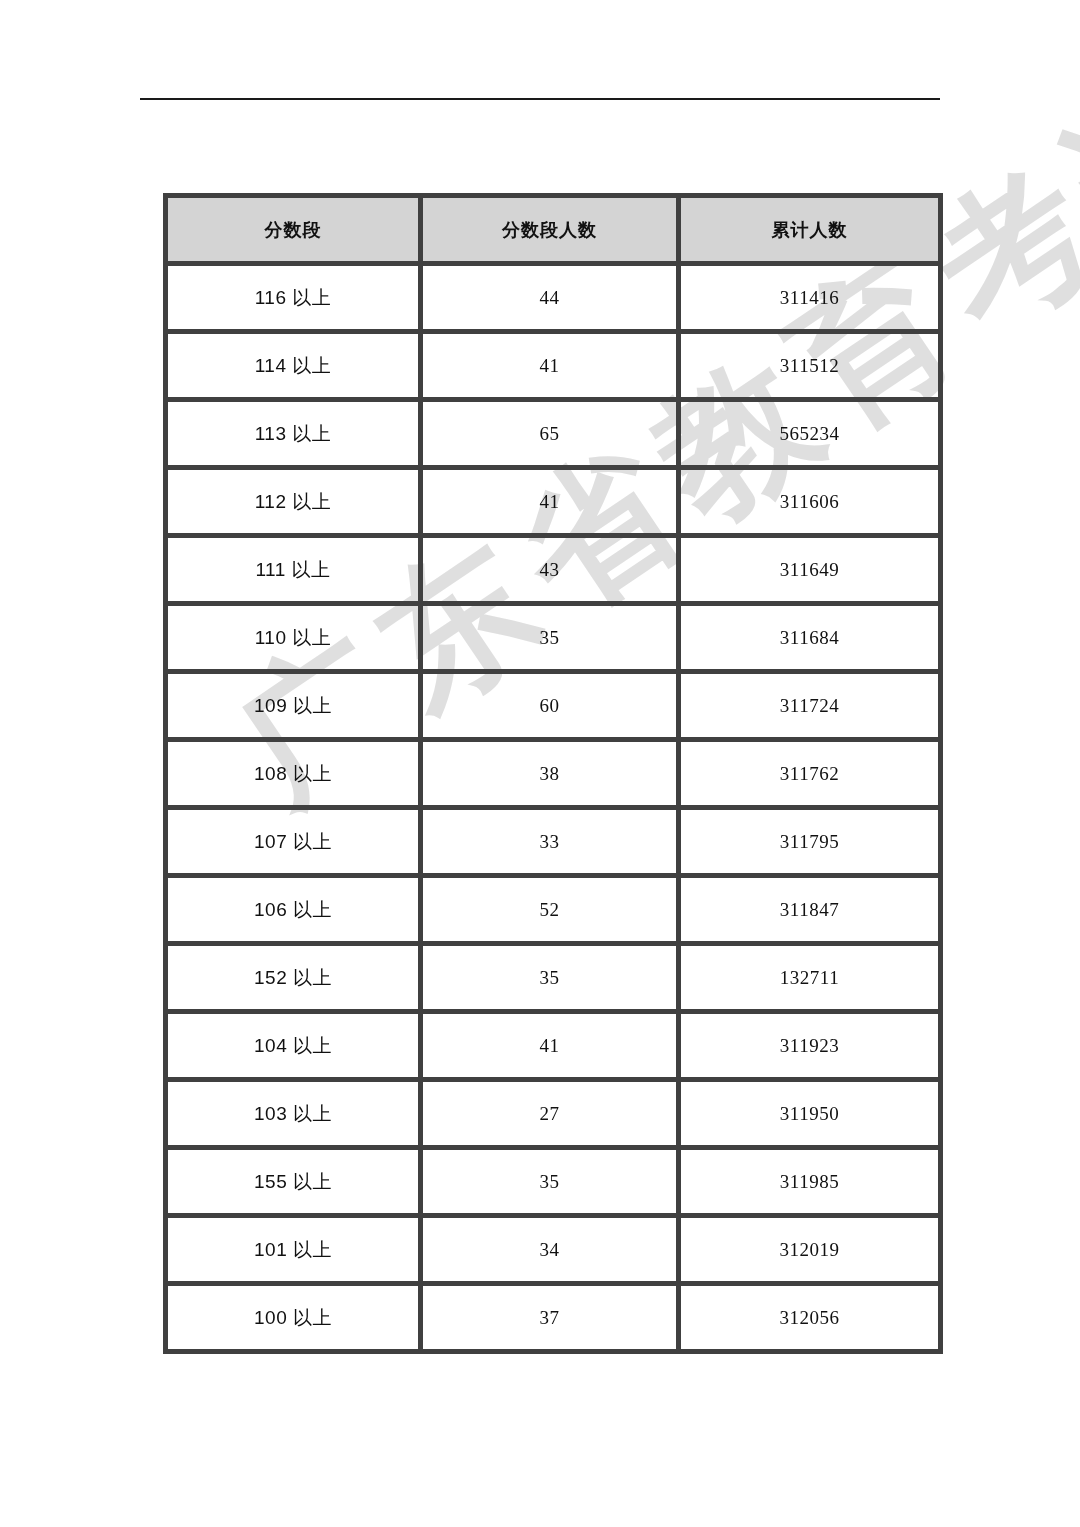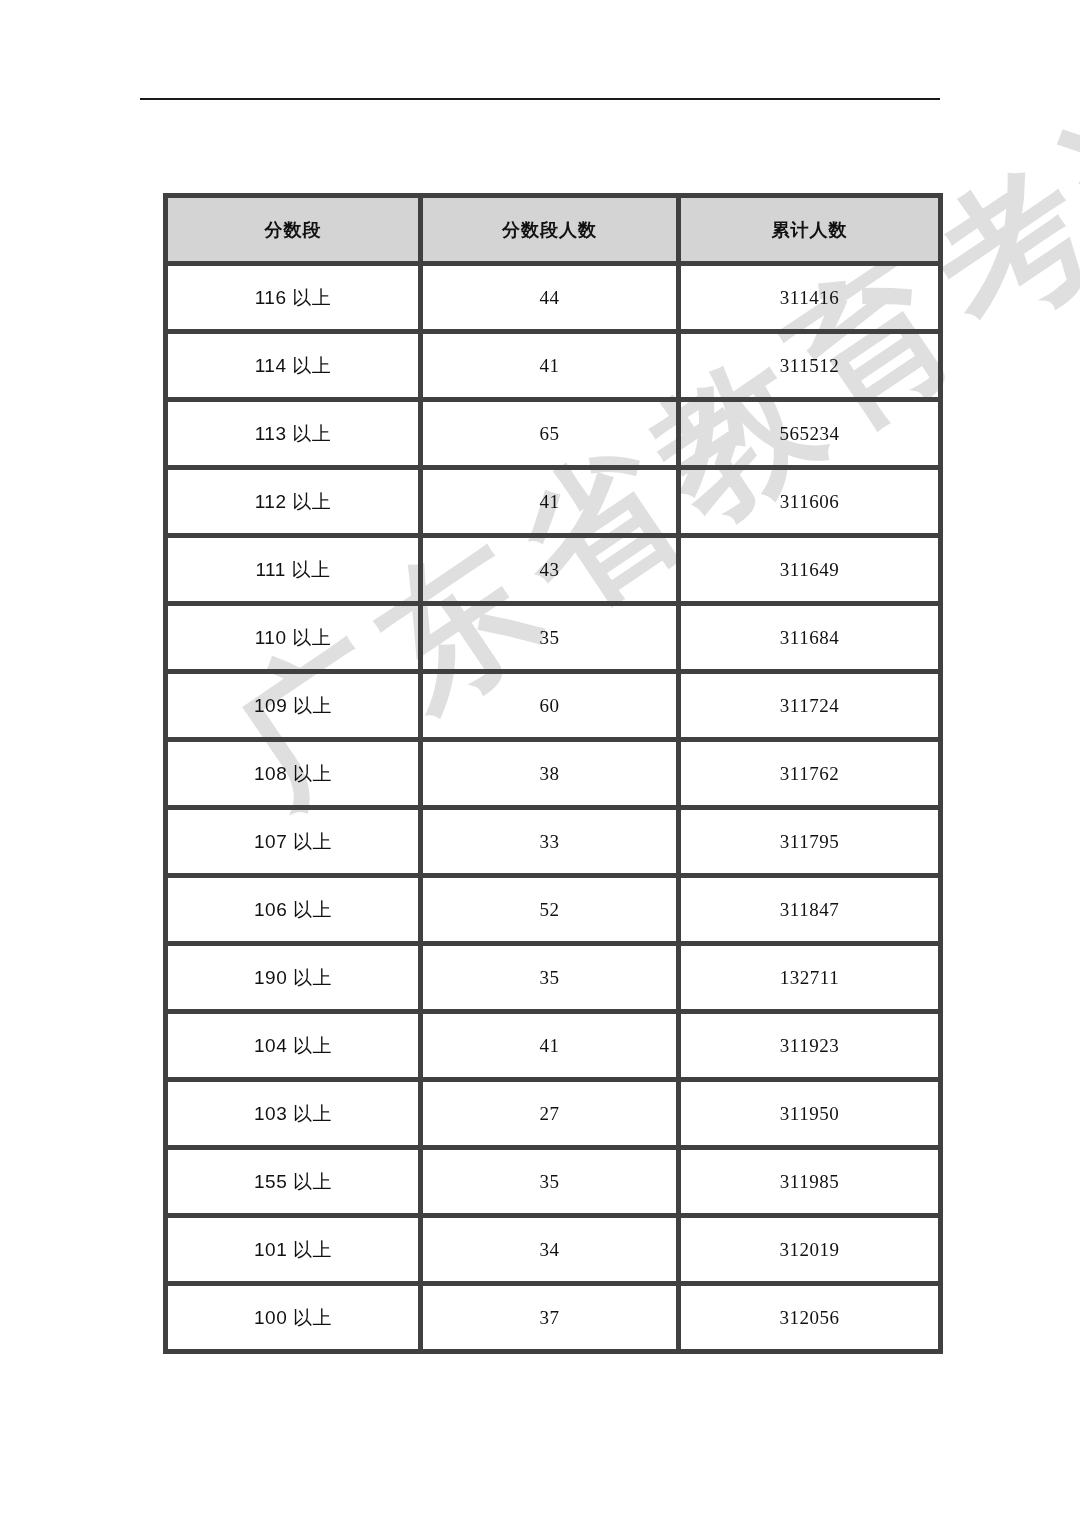--- a/index.html
+++ b/index.html
@@ -168,21 +168,21 @@
             <td class="seg-cell">107 以上</td>
             <td class="num-cell">33</td>
             <td class="num-cell">311795</td>
           </tr>
           <tr>
             <td class="seg-cell">106 以上</td>
             <td class="num-cell">52</td>
             <td class="num-cell">311847</td>
           </tr>
           <tr>
-            <td class="seg-cell">190 以上</td>
+            <td class="seg-cell">152 以上</td>
             <td class="num-cell">35</td>
             <td class="num-cell">132711</td>
           </tr>
           <tr>
             <td class="seg-cell">104 以上</td>
             <td class="num-cell">41</td>
             <td class="num-cell">311923</td>
           </tr>
           <tr>
             <td class="seg-cell">103 以上</td>

